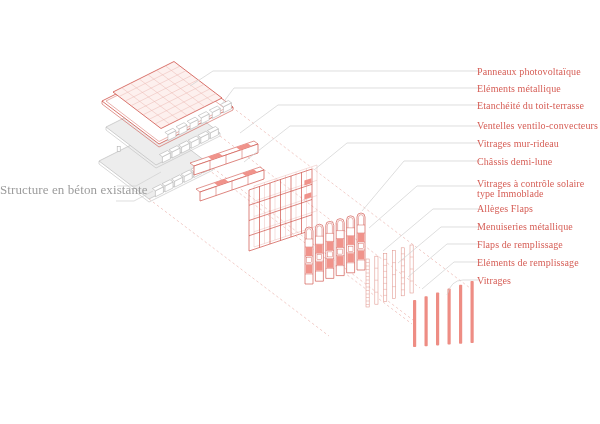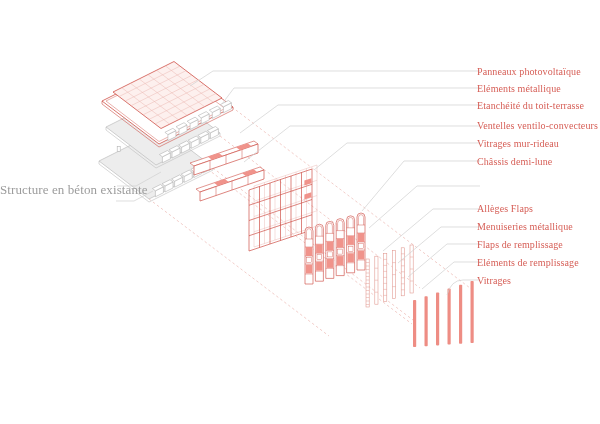--- a/index.html
+++ b/index.html
@@ -258,20 +258,24 @@
         <path d="M 480,280 L 463,280 Q 451,280 447,295" fill="none" stroke="#d0d0d0" stroke-width="0.7"></path>
       </g>
   </svg>
 
   <div class="rlabel" style="top:67px">Panneaux photovoltaïque</div>
   <div class="rlabel" style="top:84px">Eléments métallique</div>
   <div class="rlabel" style="top:101px">Etanchéité du toit-terrasse</div>
   <div class="rlabel" style="top:121px">Ventelles ventilo-convecteurs</div>
   <div class="rlabel" style="top:139px">Vitrages mur-rideau</div>
   <div class="rlabel" style="top:157px">Châssis demi-lune</div>
+  <div class="rlabel" style="top:179px">
+    <span style="display:block">Vitrages à contrôle solaire</span>
+    <span style="display:block">type Immoblade</span>
+  </div>
   <div class="rlabel" style="top:204px">Allèges Flaps</div>
   <div class="rlabel" style="top:222px">Menuiseries métallique</div>
   <div class="rlabel" style="top:240px">Flaps de remplissage</div>
   <div class="rlabel" style="top:258px">Eléments de remplissage</div>
   <div class="rlabel" style="top:276px">Vitrages</div>
 
   <div class="llabel" style="top:182px">Structure en béton existante</div>
 </div>
 
 </body></html>

